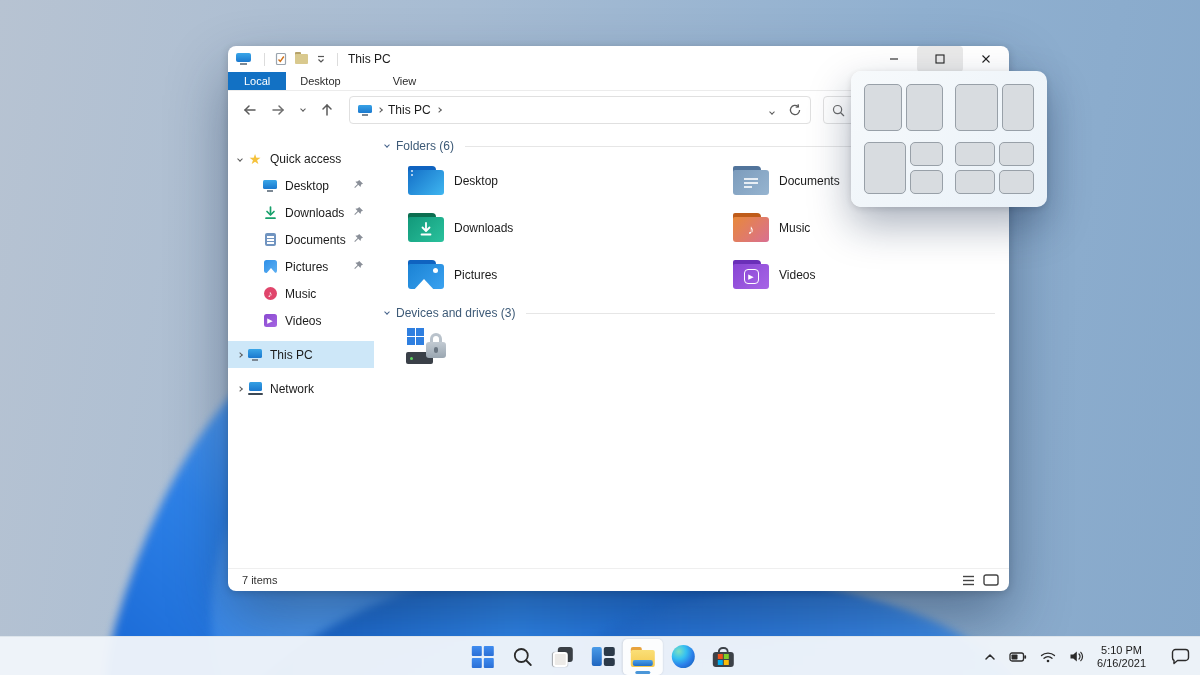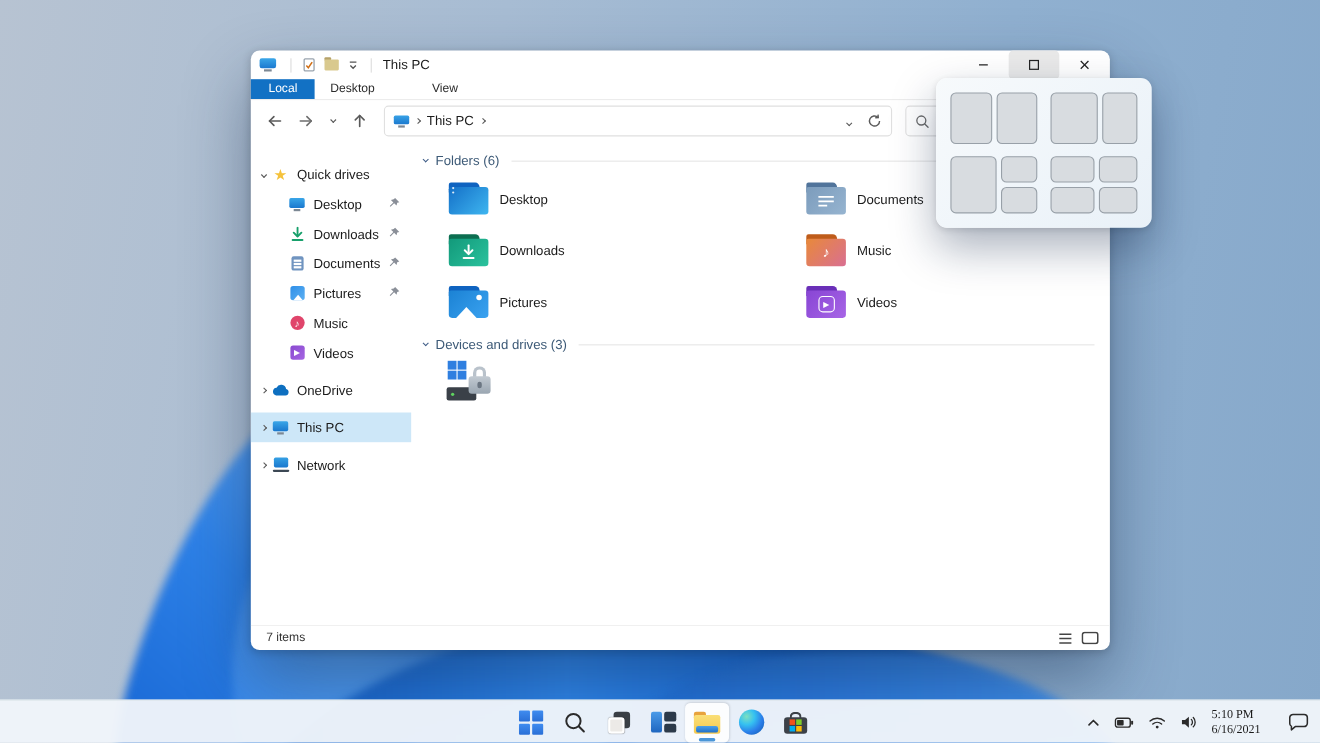--- a/index.html
+++ b/index.html
@@ -143,21 +143,21 @@
   .expl .et { position:absolute; top:0; left:0; width:11px; height:6px; background:#e8a33d; border-radius:2px 2px 0 0; }
   .expl .eb { position:absolute; top:3px; left:0; right:0; bottom:0; background:linear-gradient(180deg,#fadf77,#f5c94e); border-radius:2px; }
   .expl .ef { position:absolute; left:2px; right:2px; bottom:1px; height:6px; background:linear-gradient(180deg,#4aa0ea,#1f6fc8); border-radius:2px; }
   .edge { width:23px; height:23px; border-radius:50%; background:radial-gradient(circle at 30% 28%,#7de0c0 0%,#35c1f1 32%,#2b7de9 62%,#0c59a4 100%); }
   .store { position:relative; width:21px; height:20px; }
   .store .bag { position:absolute; bottom:0; left:0; width:21px; height:15px; background:#3c4148; border-radius:3px; display:grid; grid-template-columns:5px 5px; grid-template-rows:5px 5px; gap:1px; align-content:center; justify-content:center; }
   .store .bag i:nth-child(1){background:#f1511b;} .store .bag i:nth-child(2){background:#80cc28;}
   .store .bag i:nth-child(3){background:#00adef;} .store .bag i:nth-child(4){background:#fbbc09;}
   .store .hdl { position:absolute; top:0; left:5px; width:11px; height:7px; border:2.5px solid #3c4148; border-bottom:none; border-radius:5px 5px 0 0; }
   .tray { position:absolute; right:10px; top:0; height:39px; display:flex; align-items:center; gap:13px; }
-  .clock { text-align:left; font-size:11px; line-height:13px; color:#1b1b1b;font-family:Liberation Serif, serif; }
+  .clock { text-align:center; font-size:11px; line-height:13px; color:#1b1b1b; }
   .traybtn { display:flex; align-items:center; justify-content:center; }
 
   svg { display:block; }
   .lbl { white-space:nowrap; }
 </style>
 </head>
 <body>
 
 <div class="desktop">
   <div class="petal petal-a"></div>
@@ -259,21 +259,21 @@
       </svg>
     </div>
   </div>
 
   <div class="sidebar">
     <div class="side-row">
       <span class="chev small" style="margin-right:-2px;"></span>
       <span class="ic16">
           <span class="star">★</span>
         </span>
-      <span class="lbl">Quick drives</span>
+      <span class="lbl">Quick access</span>
     </div>
     <div class="side-row child">
       <span class="ic16">
           <span class="ic-monitor"></span>
         </span>
       <span class="lbl">Desktop</span>
       <span class="pin">
         <svg width="11" height="11" viewBox="0 0 11 11">
             <path d="M6.2 1l3.8 3.8-1.9.6-.6 2.5-2.2-2.2L2 9l-.7-.7 3.3-3.3-2.2-2.2 2.5-.6z" fill="#8a8f98"></path>
           </svg>
@@ -320,29 +320,20 @@
       <span class="ic16">
           <span class="ic-music">♪</span>
         </span>
       <span class="lbl">Music</span>
     </div>
     <div class="side-row child">
       <span class="ic16">
           <span class="ic-video">▶</span>
         </span>
       <span class="lbl">Videos</span>
-    </div>
-    <div class="side-row gap10">
-      <span class="chev right small" style="margin-right:-2px;"></span>
-      <span class="ic16">
-        <svg width="16" height="11" viewBox="0 0 16 11">
-          <path d="M4 10.5h8.5a3 3 0 0 0 .6-5.9A4.6 4.6 0 0 0 4.4 3.4 3.6 3.6 0 0 0 4 10.5z" fill="#0e6fc0"></path>
-        </svg>
-      </span>
-      <span class="lbl">OneDrive</span>
     </div>
     <div class="side-row gap10 selected">
       <span class="chev right small" style="margin-right:-2px;"></span>
       <span class="ic16">
           <span class="ic-monitor"></span>
         </span>
       <span class="lbl">This PC</span>
     </div>
     <div class="side-row gap10">
       <span class="chev right small" style="margin-right:-2px;"></span>

